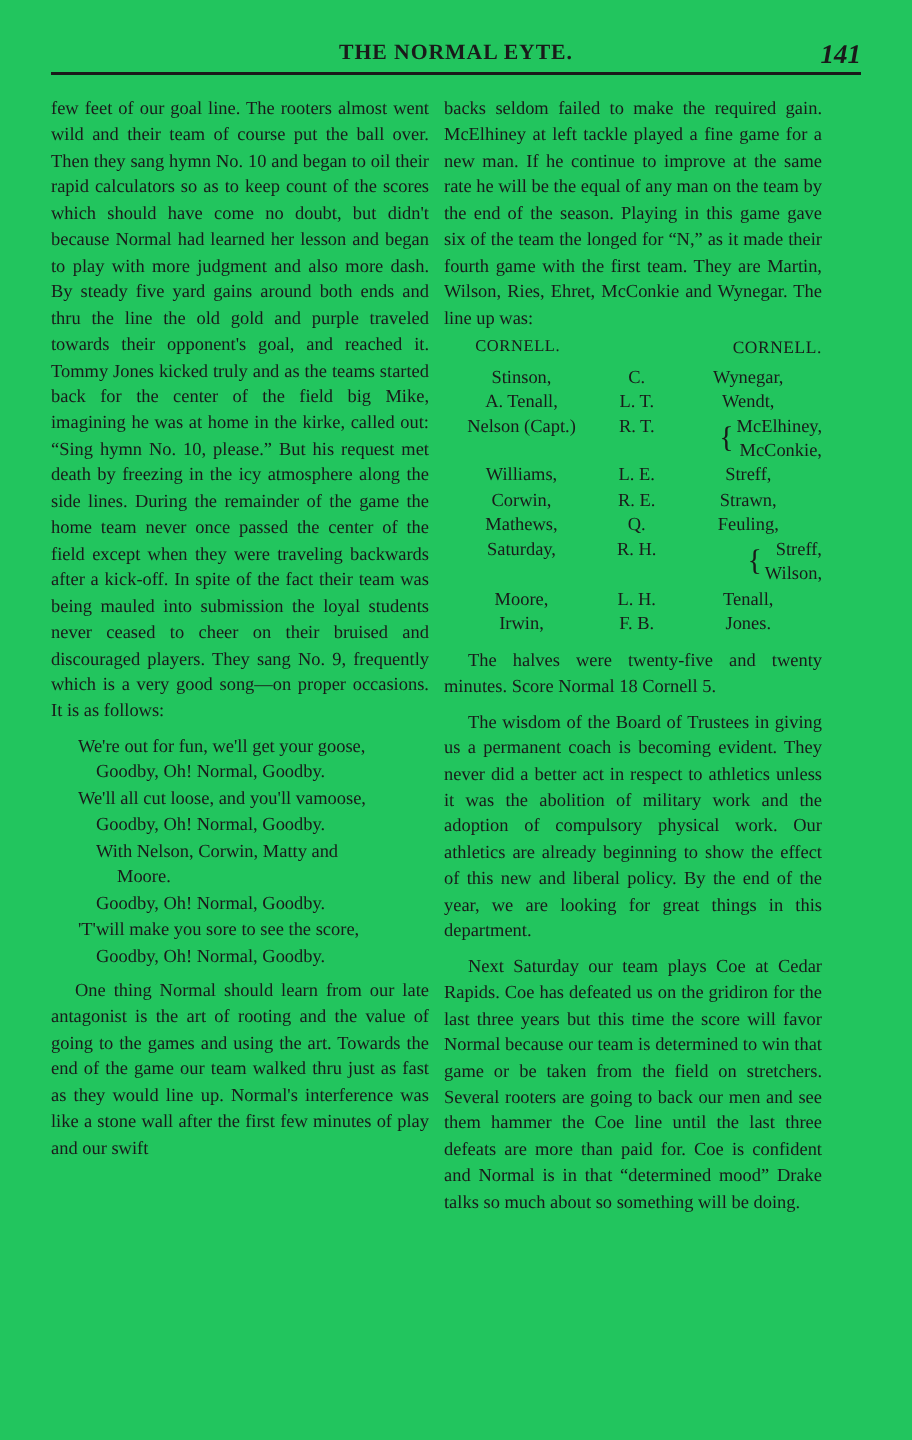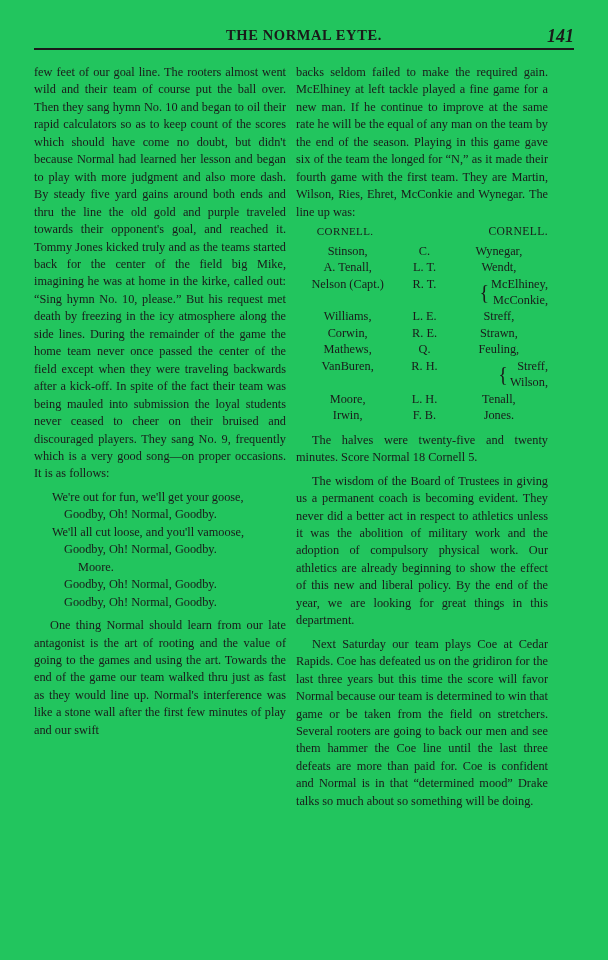--- a/index.html
+++ b/index.html
@@ -118,22 +118,24 @@
 
   <div class="columns">
 
     <div class="col">
       <p>few feet of our goal line.    The rooters almost went wild and their team of course put the ball over.    Then they sang hymn No. 10 and began to oil their rapid calculators so as to keep count of the scores which should have come no doubt, but didn't because Normal had learned her lesson and began to play with more judgment and also more dash. By steady five yard gains around both ends and thru the line the old gold and purple traveled towards their opponent's goal, and reached it.    Tommy Jones kicked truly and as the teams started back for the center of the field big Mike, imagining he was at home in the kirke, called out:  “Sing hymn No. 10, please.” But his request met death by freezing in the icy atmosphere along the side lines. During the remainder of the game the home team never once passed the center of the field except when they were traveling backwards after a kick-off.    In spite of the fact their team was being mauled into submission the loyal students never ceased to cheer on their bruised and discouraged players.    They sang No. 9, frequently which is a very good song—on proper occasions.    It is as follows:</p>
       <div class="spacer-sm"></div>
       <p class="verse">We're out for fun, we'll get your goose,</p>
       <p class="verse deeper">Goodby, Oh! Normal, Goodby.</p>
       <p class="verse">We'll all cut loose, and you'll vamoose,</p>
       <p class="verse deeper">Goodby, Oh! Normal, Goodby.</p>
+      <p class="verse deeper">With Nelson, Corwin, Matty and</p>
       <p class="verse deeper" style="padding-left:44px">Moore.</p>
       <p class="verse deeper">Goodby, Oh! Normal, Goodby.</p>
+      <p class="verse">'T'will make you sore to see the score,</p>
       <p class="verse deeper">Goodby, Oh! Normal, Goodby.</p>
       <div class="spacer-sm"></div>
       <p class="ind">One thing Normal should learn from our late antagonist is the art of rooting and the value of going to the games and using the art.    Towards the end of the game our team walked thru just as fast as they would line up.    Normal's interference was like a stone wall after the first few minutes of play and our swift</p>
     </div>
 
     <div class="col">
       <p>backs seldom failed to make the required gain.    McElhiney at left tackle played a fine game for a new man.    If he continue to improve at the same rate he will be the equal of any man on the team by the end of the season.    Playing in this game gave six of the team the longed for “N,” as it made their fourth game with the first team.    They are Martin, Wilson, Ries, Ehret, McConkie and Wynegar.    The line up was:</p>
 
       <table class="lineup">
         <tbody>
@@ -171,21 +173,21 @@
               <td class="lu-left">Corwin,</td>
               <td class="lu-mid">R. E.</td>
               <td class="lu-right">Strawn,</td>
             </tr>
             <tr>
               <td class="lu-left">Mathews,</td>
               <td class="lu-mid">Q.</td>
               <td class="lu-right">Feuling,</td>
             </tr>
             <tr>
-              <td class="lu-left">VanBuren,</td>
+              <td class="lu-left">Saturday,</td>
               <td class="lu-mid">R. H.</td>
               <td class="brace-cell"><span class="brace">{</span><span class="stack"><div>Streff,</div><div>Wilson,</div></span></td>
             </tr>
             <tr>
               <td class="lu-left">Moore,</td>
               <td class="lu-mid">L. H.</td>
               <td class="lu-right">Tenall,</td>
             </tr>
             <tr>
               <td class="lu-left">Irwin,</td>

